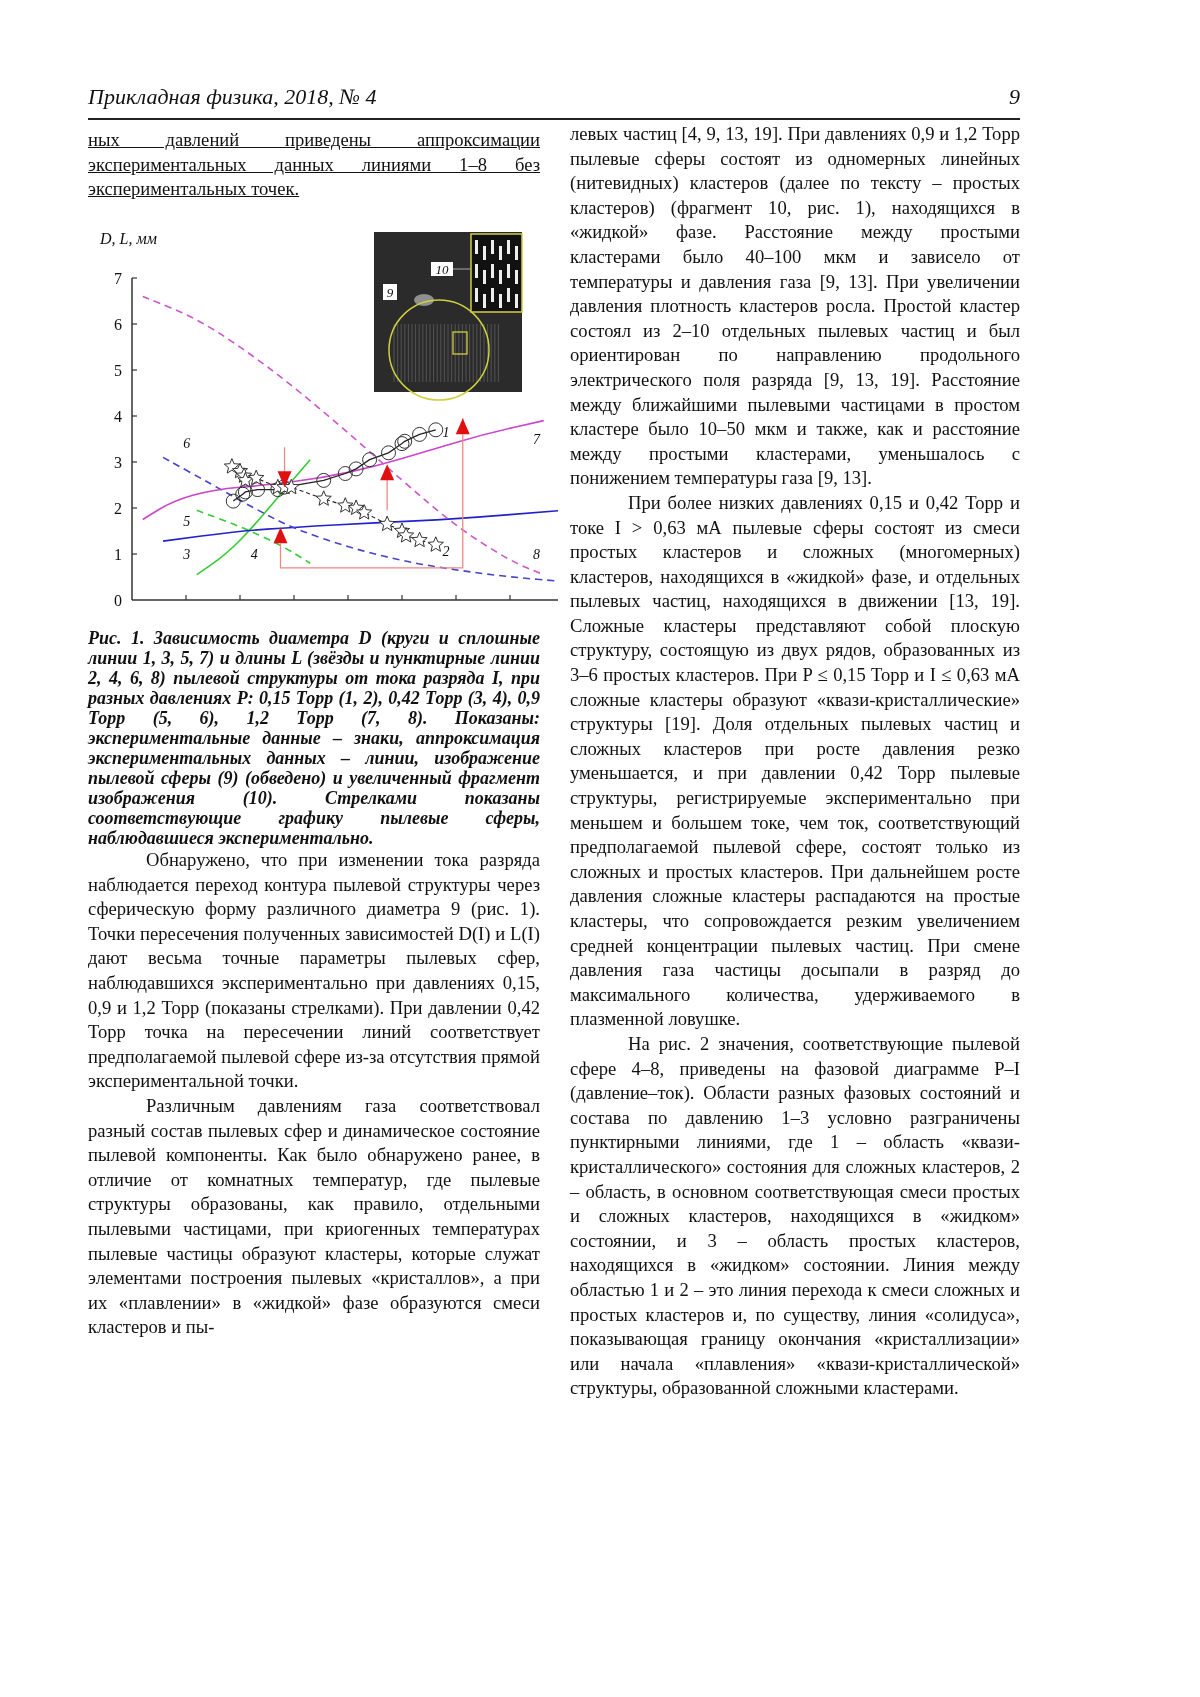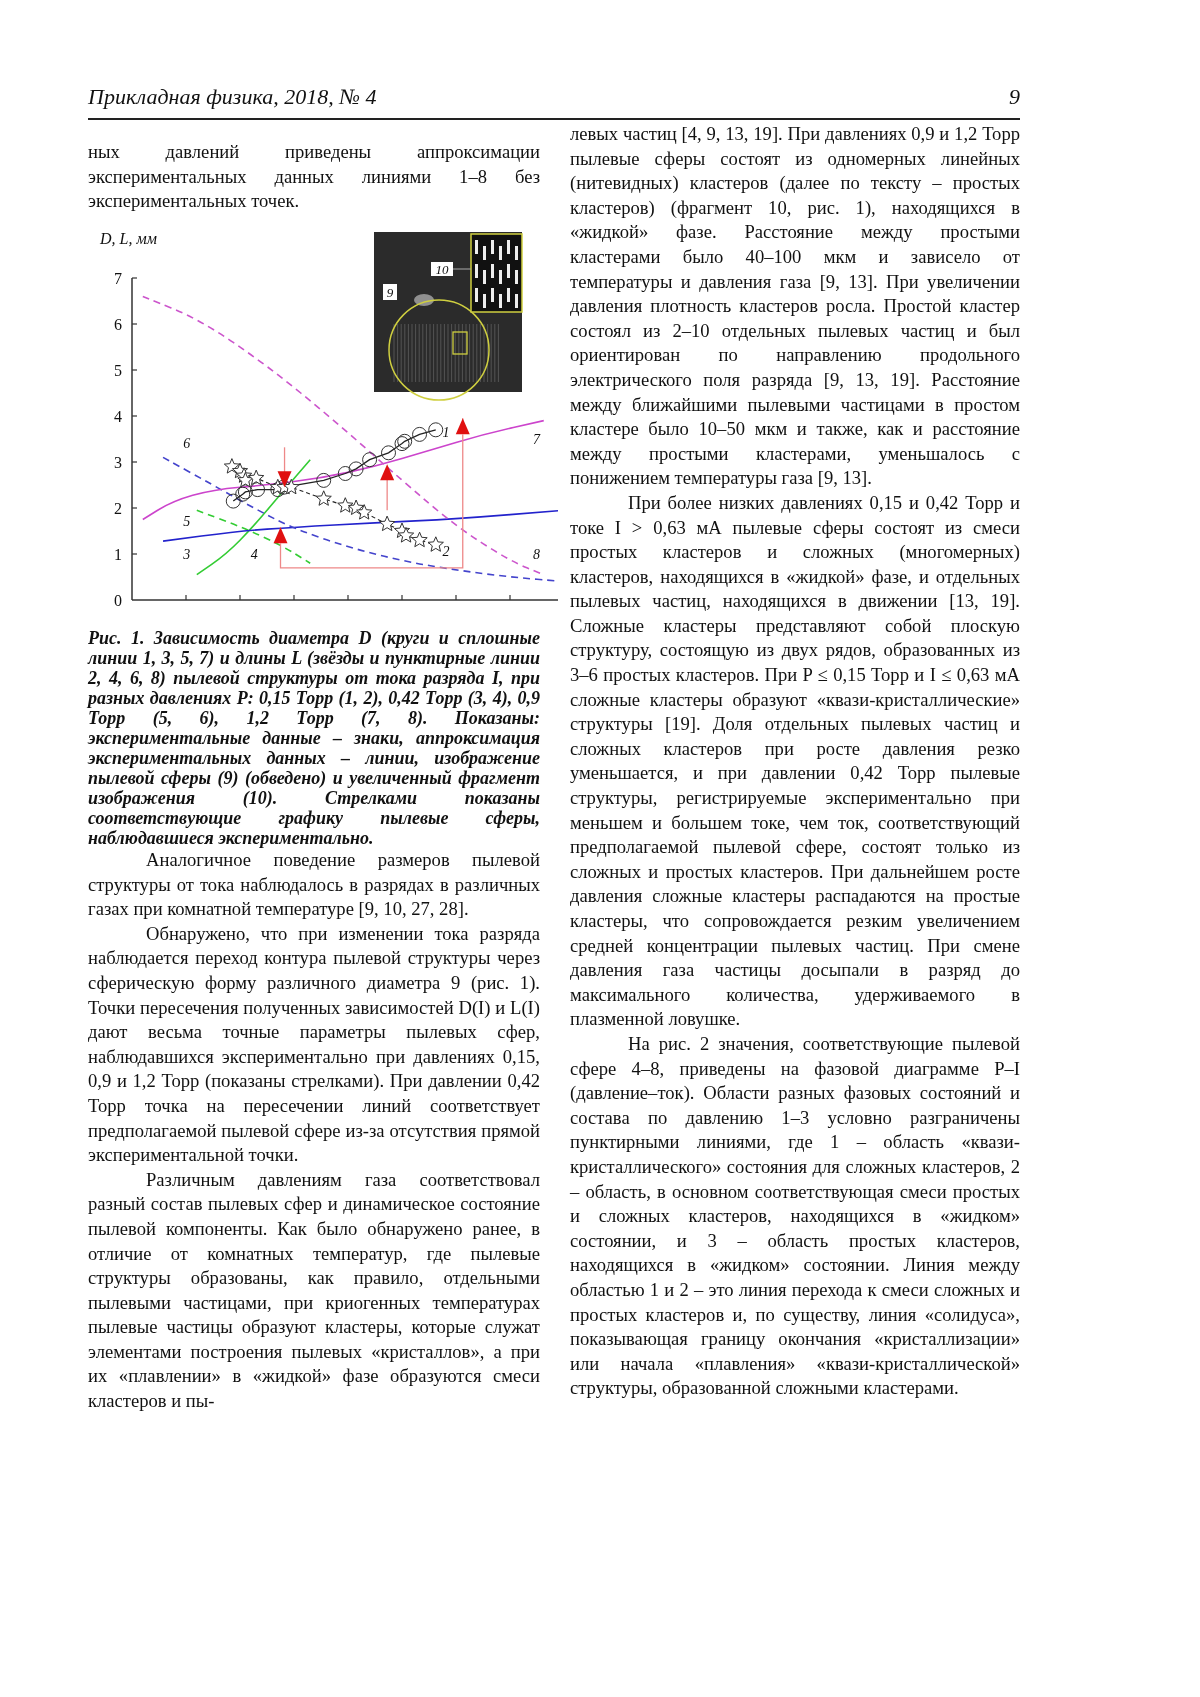--- a/index.html
+++ b/index.html
@@ -18,21 +18,21 @@
 </style>
 </head>
 <body>
 
 <div class="hdr">
   <span>Прикладная физика, 2018, № 4</span>
   <span class="pg">9</span>
 </div>
 <div class="rule"></div>
 
-<div class="col colL" style="top:140px;">
+<div class="col colL" style="top:128px;text-decoration:underline;">
   <p>ных давлений приведены аппроксимации экспериментальных данных линиями 1–8 без экспериментальных точек.</p>
 </div>
 
 <div class="fig">
   <svg id="chart" width="470" height="390">
       <line x1="44" y1="380" x2="476" y2="380" stroke="#333" stroke-width="1.5"></line>
       <line x1="44" y1="380" x2="44" y2="58" stroke="#333" stroke-width="1.5"></line>
       <text x="44" y="402" font-family="Liberation Serif, serif" font-size="16" fill="#111" text-anchor="middle">0,0</text>
       <line x1="98" y1="380" x2="98" y2="375" stroke="#333" stroke-width="1.2"></line>
       <text x="98" y="402" font-family="Liberation Serif, serif" font-size="16" fill="#111" text-anchor="middle">0,4</text>
@@ -181,21 +181,20 @@
       <polygon points="185.5,323.32 199.5,323.32 192.5,307.32" fill="#e01010"></polygon>
       <line x1="374.75" y1="212.29999999999998" x2="374.75" y2="198.29999999999998" stroke="#e88" stroke-width="1.3"></line>
       <polygon points="367.75,214.29999999999998 381.75,214.29999999999998 374.75,198.29999999999998" fill="#e01010"></polygon>
       <polyline points="192.5,323.32 192.5,347.8 374.75,347.8 374.75,214.29999999999998" fill="none" stroke="#e88" stroke-width="1.3"></polyline>
     </svg>
 </div>
 
 <div class="cap">Рис. 1. Зависимость диаметра D (круги и сплошные линии 1, 3, 5, 7) и длины L (звёзды и пунктирные линии 2, 4, 6, 8) пылевой структуры от тока разряда I, при разных давлениях P: 0,15 Торр (1, 2), 0,42 Торр (3, 4), 0,9 Торр (5, 6), 1,2 Торр (7, 8). Показаны: экспериментальные данные – знаки, аппроксимация экспериментальных данных – линии, изображение пылевой сферы (9) (обведено) и увеличенный фрагмент изображения (10). Стрелками показаны соответствующие графику пылевые сферы, наблюдавшиеся экспериментально.</div>
 
 <div class="col colL" style="top:848px;">
-  <p class="ind">Аналогичное поведение размеров пылевой структуры от тока наблюдалось в разрядах в различных газах при комнатной температуре [9, 10, 27, 28].</p>
   <p class="ind">Обнаружено, что при изменении тока разряда наблюдается переход контура пылевой структуры через сферическую форму различного диаметра 9 (рис. 1). Точки пересечения полученных зависимостей D(I) и L(I) дают весьма точные параметры пылевых сфер, наблюдавшихся экспериментально при давлениях 0,15, 0,9 и 1,2 Торр (показаны стрелками). При давлении 0,42 Торр точка на пересечении линий соответствует предполагаемой пылевой сфере из-за отсутствия прямой экспериментальной точки.</p>
   <p class="ind">Различным давлениям газа соответствовал разный состав пылевых сфер и динамическое состояние пылевой компоненты. Как было обнаружено ранее, в отличие от комнатных температур, где пылевые структуры образованы, как правило, отдельными пылевыми частицами, при криогенных температурах пылевые частицы образуют кластеры, которые служат элементами построения пылевых «кристаллов», а при их «плавлении» в «жидкой» фазе образуются смеси кластеров и пы-</p>
 </div>
 
 <div class="col colR">
   <p>левых частиц [4, 9, 13, 19]. При давлениях 0,9 и 1,2 Торр пылевые сферы состоят из одномерных линейных (нитевидных) кластеров (далее по тексту – простых кластеров) (фрагмент 10, рис. 1), находящихся в «жидкой» фазе. Расстояние между простыми кластерами было 40–100 мкм и зависело от температуры и давления газа [9, 13]. При увеличении давления плотность кластеров росла. Простой кластер состоял из 2–10 отдельных пылевых частиц и был ориентирован по направлению продольного электрического поля разряда [9, 13, 19]. Расстояние между ближайшими пылевыми частицами в простом кластере было 10–50 мкм и также, как и расстояние между простыми кластерами, уменьшалось с понижением температуры газа [9, 13].</p>
   <p class="ind">При более низких давлениях 0,15 и 0,42 Торр и токе I &gt; 0,63 мА пылевые сферы состоят из смеси простых кластеров и сложных (многомерных) кластеров, находящихся в «жидкой» фазе, и отдельных пылевых частиц, находящихся в движении [13, 19]. Сложные кластеры представляют собой плоскую структуру, состоящую из двух рядов, образованных из 3–6 простых кластеров. При P ≤ 0,15 Торр и I ≤ 0,63 мА сложные кластеры образуют «квази-кристаллические» структуры [19]. Доля отдельных пылевых частиц и сложных кластеров при росте давления резко уменьшается, и при давлении 0,42 Торр пылевые структуры, регистрируемые экспериментально при меньшем и большем токе, чем ток, соответствующий предполагаемой пылевой сфере, состоят только из сложных и простых кластеров. При дальнейшем росте давления сложные кластеры распадаются на простые кластеры, что сопровождается резким увеличением средней концентрации пылевых частиц. При смене давления газа частицы досыпали в разряд до максимального количества, удерживаемого в плазменной ловушке.</p>
   <p class="ind">На рис. 2 значения, соответствующие пылевой сфере 4–8, приведены на фазовой диаграмме P–I (давление–ток). Области разных фазовых состояний и состава по давлению 1–3 условно разграничены пунктирными линиями, где 1 – область «квази-кристаллического» состояния для сложных кластеров, 2 – область, в основном соответствующая смеси простых и сложных кластеров, находящихся в «жидком» состоянии, и 3 – область простых кластеров, находящихся в «жидком» состоянии. Линия между областью 1 и 2 – это линия перехода к смеси сложных и простых кластеров и, по существу, линия «солидуса», показывающая границу окончания «кристаллизации» или начала «плавления» «квази-кристаллической» структуры, образованной сложными кластерами.</p>
 </div>
 

